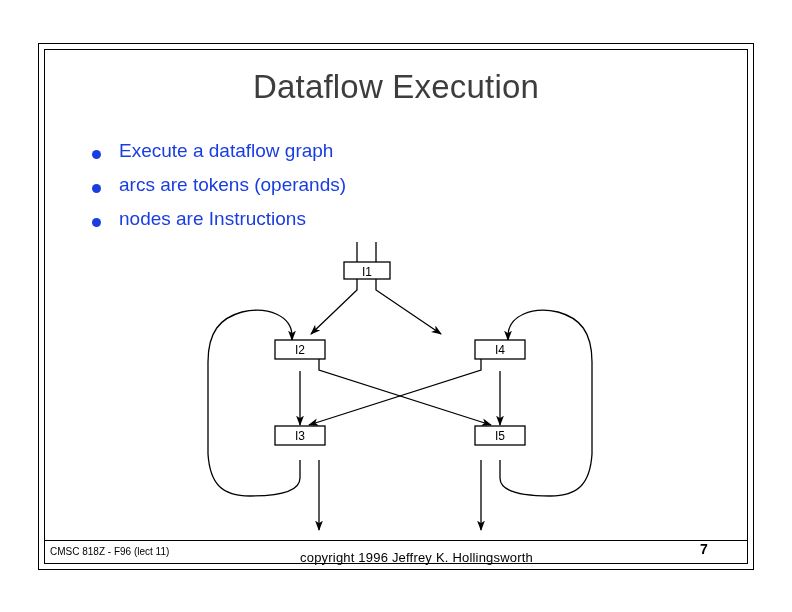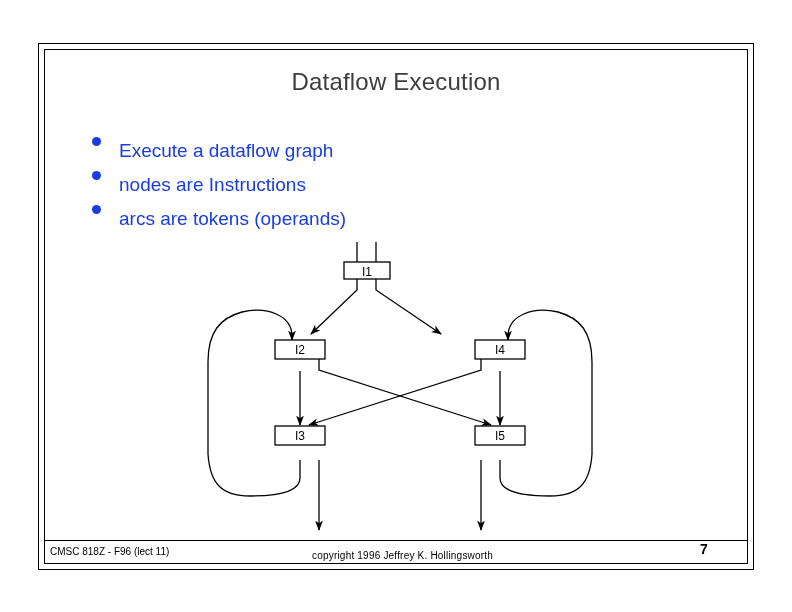--- a/index.html
+++ b/index.html
@@ -34,35 +34,35 @@
     width: 704px; height: 515px;
     border: 1.2px solid #000;
     box-sizing: border-box;
   }
   
   .title {
     position: absolute;
     left: 44px;  top: 68px;
     width: 704px;
     text-align: center;
-    font-size: 24px;
+    font-size: 33px;
     color: #3d3d3d;
     letter-spacing: 0.2px;
     font-weight: 400;
     white-space: nowrap;
   }
   
   .bullets {
     position: absolute;
     left: 92px;  top: 140px;
     width: 500px;
   }
   .bullet-row {
     display: flex;
-    align-items: flex-start;
+    align-items: flex-end;
     margin-bottom: 12px;
     height: 22px;
   }
   .bullet-dot {
     width: 9px; height: 9px;
     border-radius: 50%;
     background: #1a3de2;
     margin-right: 18px;
     flex: 0 0 auto;
     position: relative;
@@ -94,22 +94,22 @@
   }
   .footer-left {
     position: absolute;
     left: 50px; top: 546px;
     font-size: 10px;
     color: #000;
     white-space: nowrap;
   }
   .footer-center {
     position: absolute;
-    left: 312px; top: 550px;
-    font-size: 10px;
+    left: 300px; top: 550px;
+    font-size: 13px;
     color: #000;
     white-space: nowrap;
     letter-spacing: 0.2px;
   }
   .footer-page {
     position: absolute;
     left: 700px; top: 541px;
     font-size: 14px;
     font-weight: bold;
     color: #000;
@@ -125,25 +125,25 @@
 
   <div class="title">Dataflow Execution</div>
 
   <div class="bullets">
     <div class="bullet-row">
       <span class="bullet-dot"></span>
       <span class="bullet-text">Execute a dataflow graph</span>
     </div>
     <div class="bullet-row">
       <span class="bullet-dot"></span>
-      <span class="bullet-text">nodes are Instructions</span>
+      <span class="bullet-text">arcs are tokens (operands)</span>
     </div>
     <div class="bullet-row">
       <span class="bullet-dot"></span>
-      <span class="bullet-text">arcs are tokens (operands)</span>
+      <span class="bullet-text">nodes are Instructions</span>
     </div>
   </div>
 
   <svg id="diagram" viewBox="0 0 704 300">
     <defs>
       <marker id="arrow" markerWidth="9" markerHeight="9" refX="7.2" refY="3" orient="auto" markerUnits="strokeWidth">
         <path d="M0,0 L8,3 L0,6 L2.1,3 z" fill="#000"></path>
       </marker>
     </defs>
 

